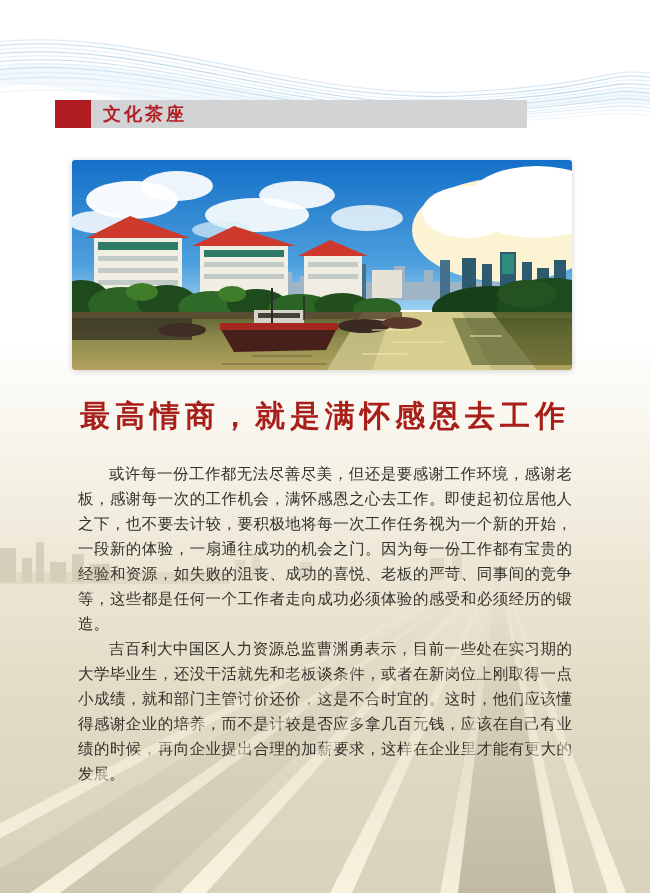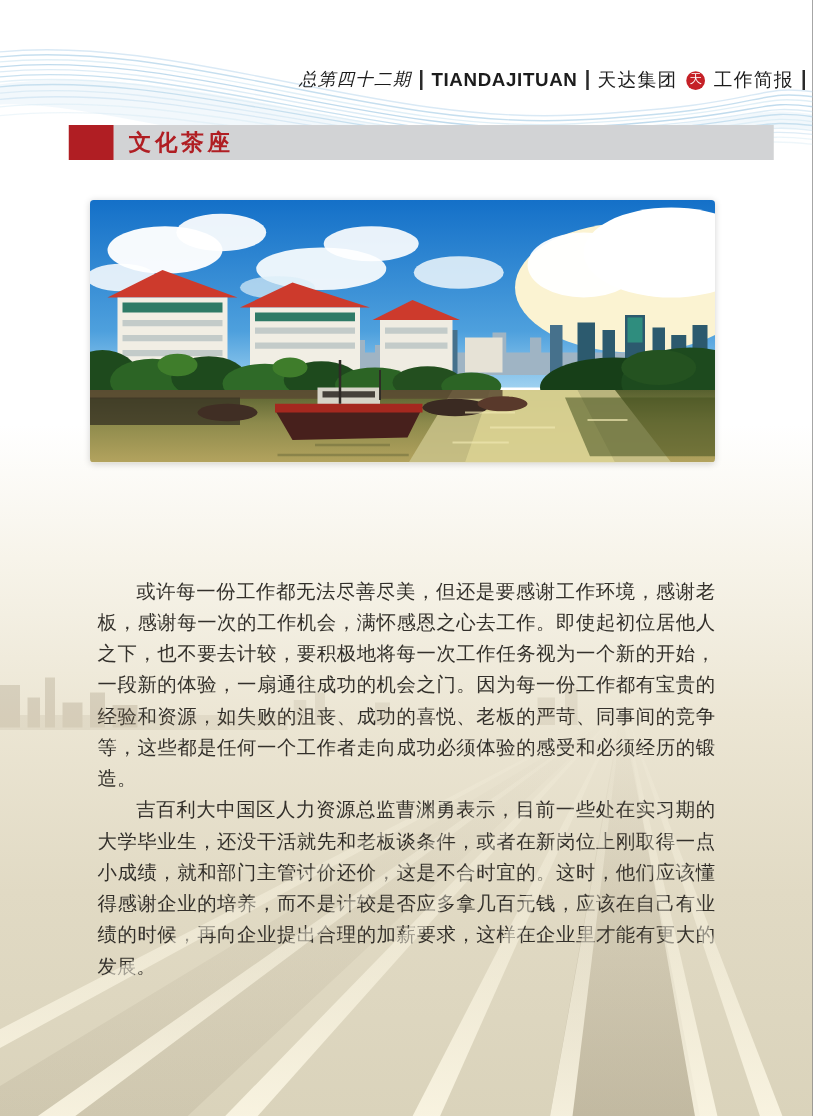--- a/index.html
+++ b/index.html
@@ -26,21 +26,21 @@
   .logo{
     width:15px;height:15px;border-radius:50%;
     background:#c52127;color:#fff;
     display:flex;align-items:center;justify-content:center;
     font-size:10px;line-height:1;font-family:"Liberation Sans",sans-serif;
   }
   
   .section-bar{position:absolute;left:55px;top:100px;display:flex;height:28px;}
   .section-accent{width:36px;height:28px;background:#b01e23;}
   .section-strip{
-    width:528px;height:28px;background:#d2d3d5;
+    width:436px;height:28px;background:#d2d3d5;
     display:flex;align-items:center;
   }
   .section-strip .label{
     margin-left:12px;color:#b01e23;font-weight:bold;
     font-size:18px;letter-spacing:3px;
     font-family:"Liberation Serif",serif;
   }
   
   .photo{
     position:absolute;left:72px;top:160px;width:500px;height:210px;
@@ -79,30 +79,20 @@
     <path d="M-5,58 C140,42 300,114 460,105 S600,82 655,90" fill="none" stroke="#cfe4f2" stroke-width="1.1" opacity="0.7"></path>
     <path d="M-5,62 C140,46 300,117 460,108 S600,86 655,94" fill="none" stroke="#bcd9ec" stroke-width="1.1" opacity="0.8"></path>
     <path d="M-5,66 C140,50 300,119 460,111 S600,90 655,98" fill="none" stroke="#d8ebf5" stroke-width="1.1" opacity="0.7"></path>
     <path d="M-5,70 C140,54 300,121 460,113 S600,94 655,101" fill="none" stroke="#b5d5ea" stroke-width="1.1" opacity="0.7"></path>
     <path d="M-5,75 C140,59 300,124 460,116 S600,98 655,105" fill="none" stroke="#cfe4f2" stroke-width="1.1" opacity="0.6"></path>
     <path d="M-5,80 C140,64 300,126 460,118 S600,102 655,108" fill="none" stroke="#c3ddee" stroke-width="1.1" opacity="0.55"></path>
     <path d="M-5,86 C140,70 300,129 460,121 S600,106 655,112" fill="none" stroke="#d3e8f4" stroke-width="1.1" opacity="0.45"></path>
     <path d="M-5,93 C140,77 300,132 460,124 S600,110 655,116" fill="none" stroke="#cfe4f2" stroke-width="1.1" opacity="0.35"></path>
   </svg>
 
-  <div class="masthead">
-    <span class="issue">总第四十二期</span>
-    <span class="sep"></span>
-    <span class="brand-en">TIANDAJITUAN</span>
-    <span class="sep"></span>
-    <span class="brand-cn">天达集团</span>
-    <span class="logo">天</span>
-    <span class="bulletin">工作简报</span>
-    <span class="sep"></span>
-  </div>
 
   <div class="section-bar">
     <div class="section-accent"></div>
     <div class="section-strip">
       <span class="label">文化茶座</span>
     </div>
   </div>
 
   <div class="photo">
     <svg viewBox="0 0 500 210" preserveAspectRatio="none" aria-hidden="true">
@@ -216,20 +206,21 @@
         <line x1="290" y1="194" x2="335" y2="194"></line>
         <line x1="398" y1="176" x2="430" y2="176"></line>
       </g>
       <g stroke="#6a6a3a" stroke-width="2" opacity="0.5">
         <line x1="180" y1="196" x2="240" y2="196"></line>
         <line x1="150" y1="204" x2="255" y2="204"></line>
       </g>
     </svg>
   </div>
 
+  <div class="article-title">最高情商，就是满怀感恩去工作</div>
 
   <div class="article-body">
     <p>或许每一份工作都无法尽善尽美，但还是要感谢工作环境，感谢老板，感谢每一次的工作机会，满怀感恩之心去工作。即使起初位居他人之下，也不要去计较，要积极地将每一次工作任务视为一个新的开始，一段新的体验，一扇通往成功的机会之门。因为每一份工作都有宝贵的经验和资源，如失败的沮丧、成功的喜悦、老板的严苛、同事间的竞争等，这些都是任何一个工作者走向成功必须体验的感受和必须经历的锻造。</p>
     <p>吉百利大中国区人力资源总监曹渊勇表示，目前一些处在实习期的大学毕业生，还没干活就先和老板谈条件，或者在新岗位上刚取得一点小成绩，就和部门主管讨价还价，这是不合时宜的。这时，他们应该懂得感谢企业的培养，而不是计较是否应多拿几百元钱，应该在自己有业绩的时候，再向企业提出合理的加薪要求，这样在企业里才能有更大的发展。</p>
   </div>
 
   <svg class="watermark" viewBox="0 0 650 473" aria-hidden="true">
     <defs>
       <linearGradient id="stripe" x1="0" y1="140" x2="0" y2="473" gradientUnits="userSpaceOnUse">
         <stop offset="0" stop-color="#fdf8e6" stop-opacity="0"></stop>

